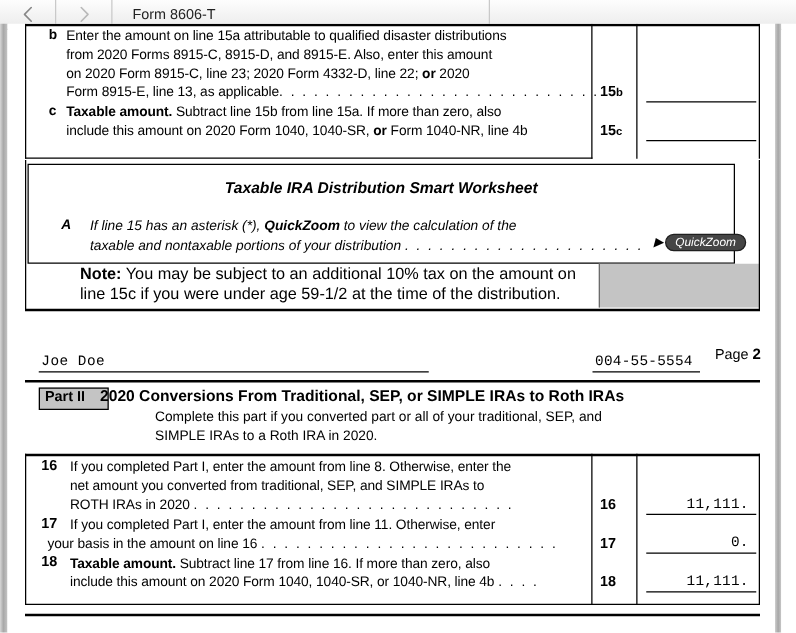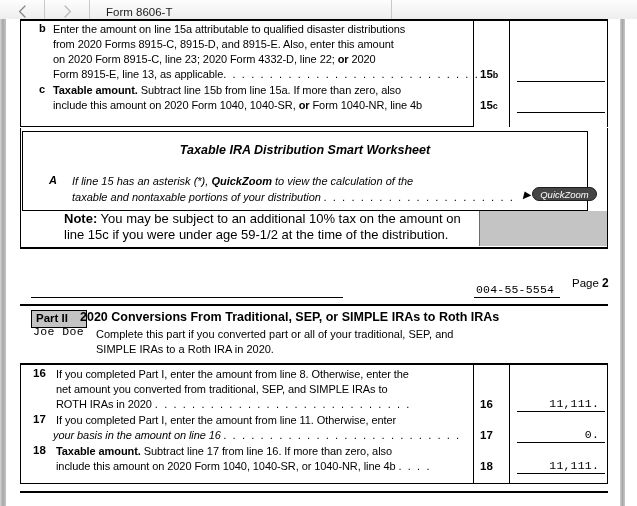--- a/index.html
+++ b/index.html
@@ -185,21 +185,20 @@
     border-left: 1px solid #6b6b6b;
   }
 
   
   .name-val {
     position: absolute;
     left: 27px; top: 264px;
     font-family: "Liberation Mono", monospace;
     font-size: 11.5px;
     letter-spacing: 0.4px;
-    margin-top: 42px;
   }
   .ssn-val {
     position: absolute;
     left: 470px; top: 264px;
     font-family: "Liberation Mono", monospace;
     font-size: 11.5px;
     letter-spacing: 0.2px;
   }
   .page-lbl {
     position: absolute;
@@ -223,20 +222,21 @@
     position: absolute;
     font-weight: bold;
     font-size: 12.5px;
     white-space: nowrap;
   }
   .part-sub {
     position: absolute;
     font-size: 11px;
     line-height: 15.5px;
     white-space: nowrap;
+    margin-left: 28px;
   }
   .num-lbl {
     position: absolute;
     font-weight: bold;
     font-size: 11.5px;
   }
   .amt-val {
     position: absolute;
     font-family: "Liberation Mono", monospace;
     font-size: 11.5px;
@@ -362,21 +362,21 @@
   <div class="stmt" style="left:50px; top:378px;">
     <span>ROTH IRAs in 2020</span>
     <span class="leader">. . . . . . . . . . . . . . . . . . . . . . . . . . . .</span>
   </div>
   <div class="num-lbl" style="left:474px; top:379px;">16</div>
   <div class="amt-val" style="left:511px; top:378px; width:82px;">11,111.</div>
   <div class="amt-rule" style="left:511px; top:392px; width:88px;"></div>
 
   <div class="num-lbl" style="left:27px; top:394px;">17</div>
   <div class="stmt" style="left:50px; top:394px;">If you completed Part I, enter the amount from line 11. Otherwise, enter</div>
-  <div class="stmt" style="left:47px; top:409px;font-style:italic;">
+  <div class="stmt" style="left:32px; top:409px;">
     <span>your basis in the amount on line 16</span>
     <span class="leader">. . . . . . . . . . . . . . . . . . . . . . . . . .</span>
   </div>
   <div class="num-lbl" style="left:474px; top:410px;">17</div>
   <div class="amt-val" style="left:511px; top:409px; width:82px;">0.</div>
   <div class="amt-rule" style="left:511px; top:423px; width:88px;"></div>
 
   <div class="num-lbl" style="left:27px; top:425px;">18</div>
   <div class="stmt" style="left:50px; top:425px;">
     <span class="bold">Taxable amount.</span><span> </span><span>Subtract line 17 from line 16. If more than zero, also</span>

